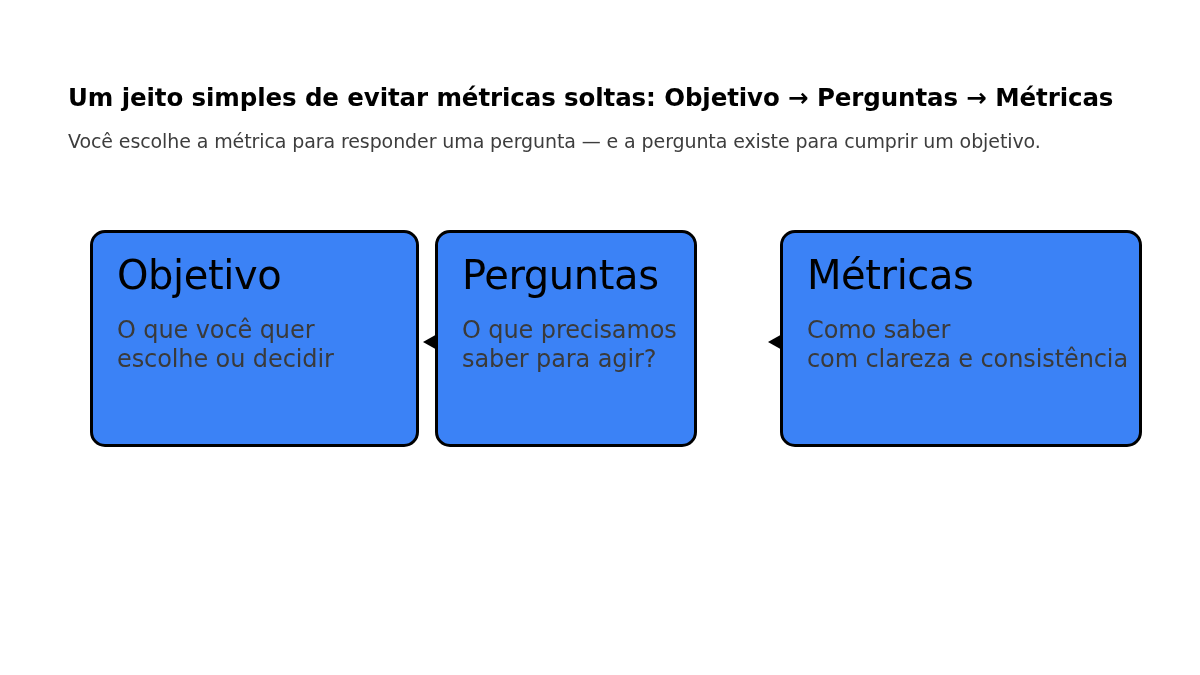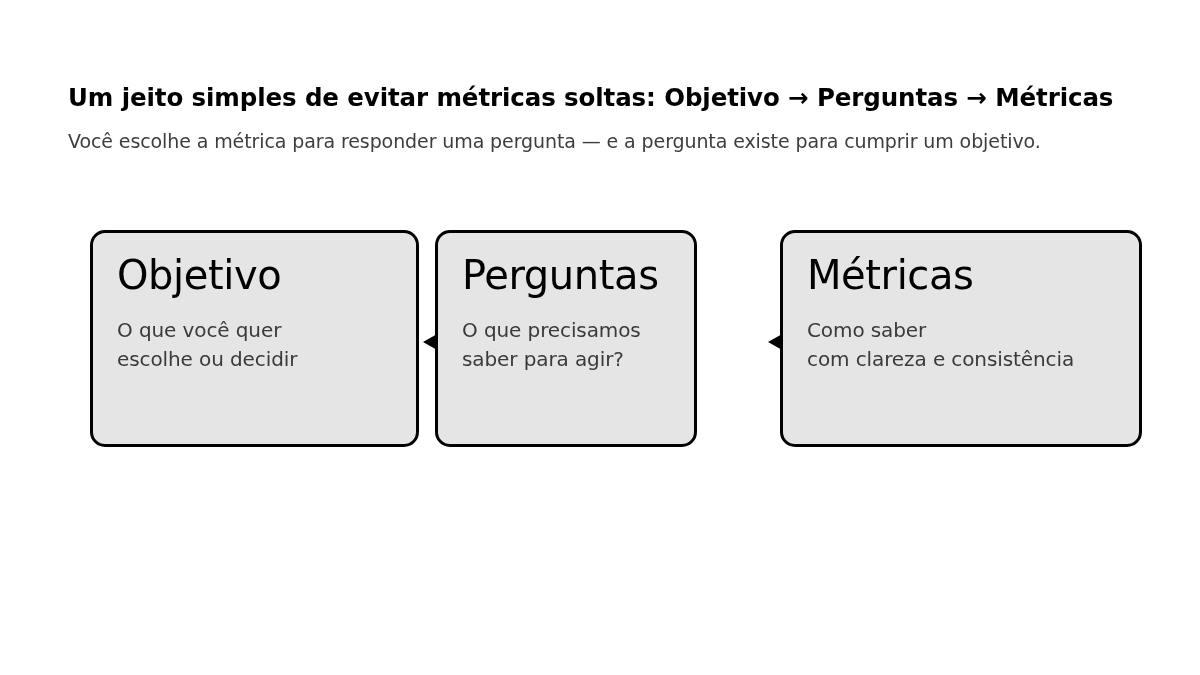--- a/index.html
+++ b/index.html
@@ -49,21 +49,21 @@
     top: 0;
     width: 1200px;
     height: 675px;
   }
 
   .card {
     position: absolute;
     top: 230px;
     height: 217px;
     box-sizing: border-box;
-    background: #e5e5e5;
+    background: #3b82f6;
     border: 3px solid #000000;
     border-radius: 15px;
   }
   #card-0 { left: 90px;  width: 329px; }
   #card-1 { left: 435px; width: 262px; }
   #card-2 { left: 780px; width: 362px; }
 
   .card-inner {
     position: absolute;
     left: 24px;
@@ -76,21 +76,21 @@
     font-size: 40px;
     font-weight: 400;
     color: #000000;
     line-height: 50px;
     white-space: nowrap;
     letter-spacing: -0.4px;
   }
 
   .card-body {
     font-family: "DejaVu Sans", sans-serif;
-    font-size: 20px;
+    font-size: 24px;
     font-weight: 400;
     color: #3a3a3a;
     line-height: 29px;
     margin-top: 16px;
     white-space: nowrap;
     letter-spacing: -0.1px;
   }
 
   
   .arrow {

